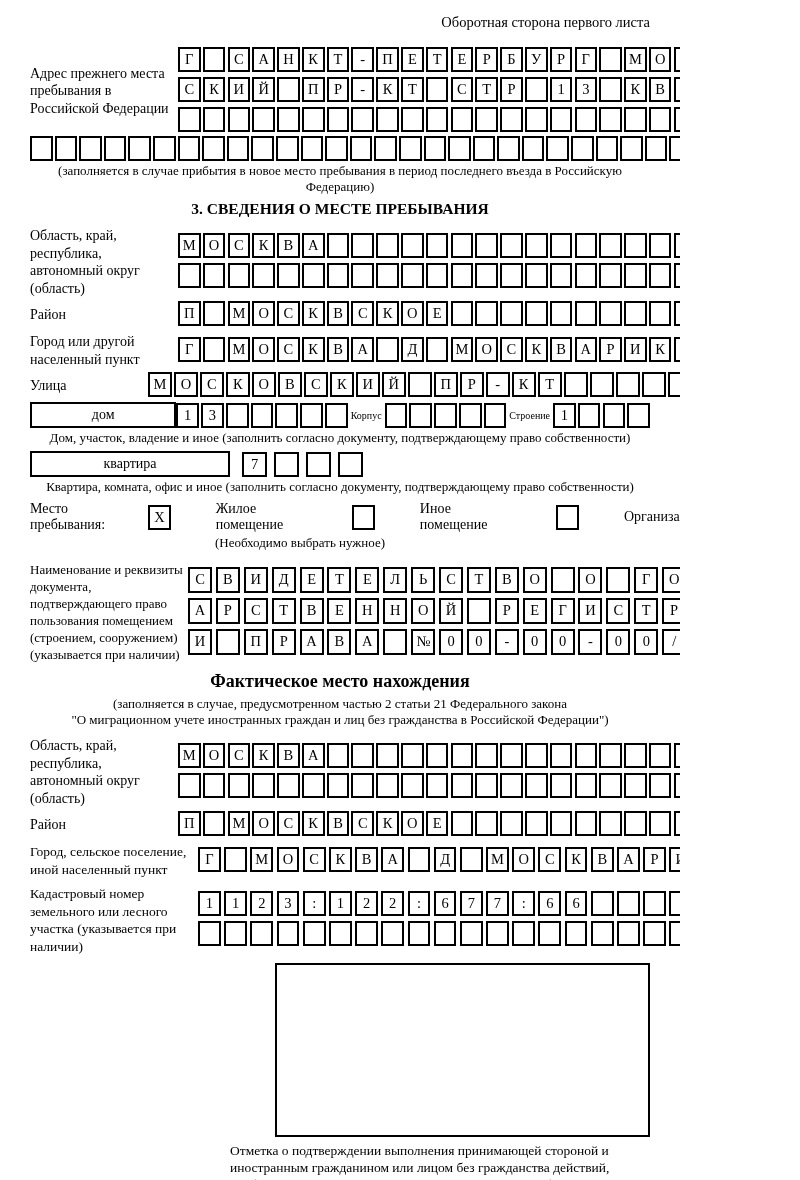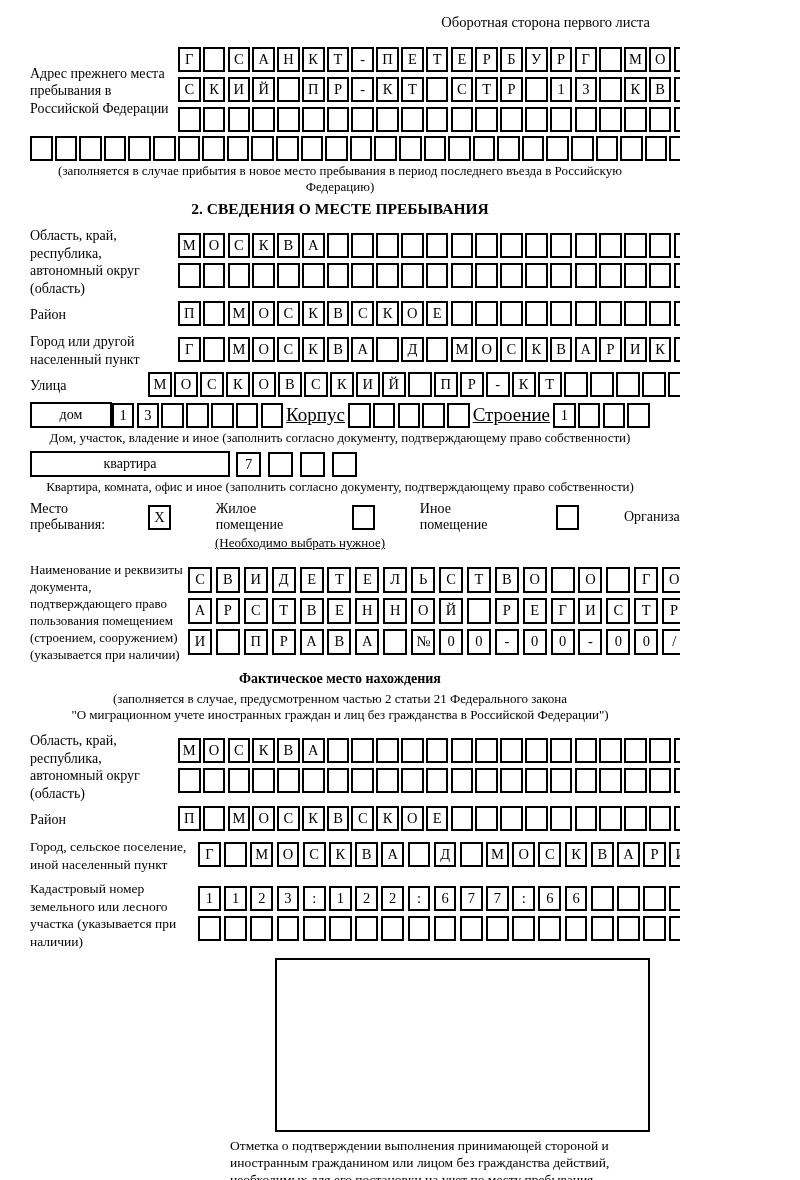--- a/index.html
+++ b/index.html
@@ -22,35 +22,35 @@
   .gstreet .cell{width:23.8px;}
   .gdoc{gap:3.9px;}
   .gdoc .cell{width:24px;height:26px;}
   .g22{gap:3.4px;}
   .g22 .cell{width:22.8px;}
   .gapt{gap:7px;}
   .gapt .cell{width:25px;}
 
   .note{font-size:13px;text-align:center;margin:2px 0 4px 0;}
   .sec-title{font-size:15.5px;font-weight:bold;text-align:center;margin:5px 0 6px 0;}
-  .fact-title{font-size:14px;font-weight:bold;text-align:center;margin:8px 0 4px 0;}
+  .fact-title{font-size:18px;font-weight:bold;text-align:center;margin:8px 0 4px 0;}
   .fact-note{font-size:13px;text-align:center;line-height:16px;}
 
   .house-row{display:flex;align-items:center;gap:0;margin-top:5px;}
   .wide-box{border:2px solid #000;height:26px;box-sizing:border-box;display:flex;
             align-items:center;justify-content:center;font-size:14px;background:#fff;}
   .dom{width:170px;}
   .kv{width:200px;}
-  .plain-label{font-size:19px;padding:0 3px;text-decoration:underline;}
-  .apt-row{display:flex;align-items:center;gap:6px;margin-top:5px;}
+  .plain-label{font-size:10px;padding:0 3px;}
+  .apt-row{display:flex;align-items:center;gap:12px;margin-top:5px;}
 
   .stay-row{display:flex;align-items:center;margin-top:6px;font-size:14px;gap:35px;}
   .stay-row .cell{margin:0 10px 0 8px;}
   .stay-opt{margin-right:26px;}
-  .stay-note{font-size:13px;margin-left:185px;margin-top:2px;text-decoration:underline;}
+  .stay-note{font-size:13px;margin-left:185px;margin-top:2px;}
 
   .stamp-wrap{width:420px;margin-left:auto;margin-top:8px;}
   .stamp-box{width:375px;height:174px;border:2px solid #000;box-sizing:border-box;margin-left:auto;background:#fff;}
   .stamp-caption{font-size:13.5px;margin-top:5px;line-height:17px;}
 </style>
 </head>
 <body>
 
 <div class="page">
   <div class="content">
@@ -167,21 +167,21 @@
         <span class="cell"></span>
         <span class="cell"></span>
         <span class="cell"></span>
         <span class="cell"></span>
         <span class="cell"></span>
         <span class="cell"></span>
         <span class="cell"></span>
       </div>
     <div class="note">(заполняется в случае прибытия в новое место пребывания в период последнего въезда в Российскую Федерацию)</div>
 
-    <div class="sec-title">2. СВЕДЕНИЯ О МЕСТЕ ПРЕБЫВАНИЯ</div>
+    <div class="sec-title">3. СВЕДЕНИЯ О МЕСТЕ ПРЕБЫВАНИЯ</div>
 
     <div class="frow">
       <div class="flabel">Область, край, республика, автономный округ (область)</div>
       <div class="grids">
         <div class="cgrid">
             <span class="cell">М</span>
             <span class="cell">О</span>
             <span class="cell">С</span>
             <span class="cell">К</span>
             <span class="cell">В</span>

